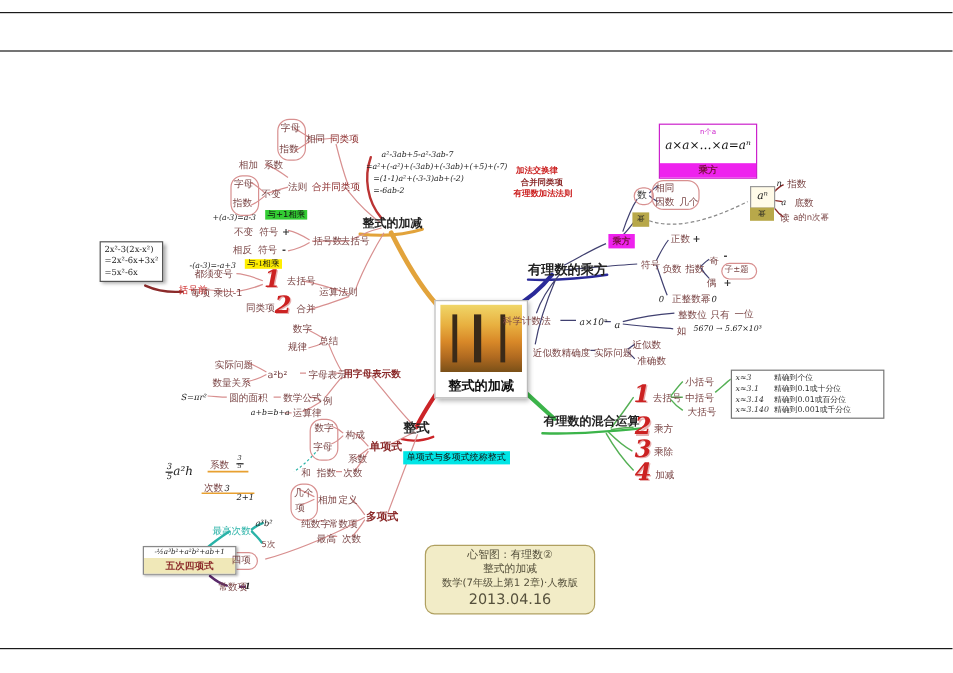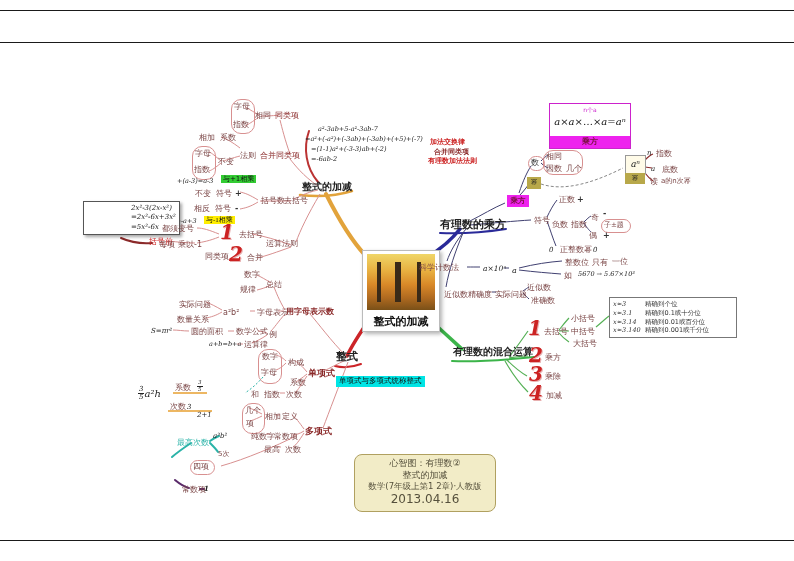--- a/index.html
+++ b/index.html
@@ -21,22 +21,22 @@
           color:#cc2222;font-size:20px;line-height:1;text-shadow:1px 1px 0 #e8b0b0;}
   .hl-green{background:#33cc33;color:#111;padding:0 2px;font-size:7px;}
   .hl-yellow{background:#ffee00;color:#111;padding:0 2px;font-size:7px;font-family:Liberation Serif, serif;}
   .hl-cyan{background:#00e5e5;color:#111;padding:1px 3px;font-size:7.5px;}
   .magenta-box{position:absolute;background:#ee22ee;color:#7a1040;font-weight:bold;
           text-align:center;font-size:7.5px;line-height:12px;}
   .olive{position:absolute;background:#b8a84a;color:#222;text-align:center;font-size:6.5px;line-height:11px;}
   .bubble{position:absolute;border:1px solid #d89090;border-radius:10px;}
   .whitebox{position:absolute;background:#fff;border:1px solid #555;
           box-shadow:2px 2px 3px rgba(0,0,0,.35);padding:2px 3px;}
-  .whitebox .bx{display:block;font-family:"DejaVu Serif",serif;font-style:italic;
-          font-size:7px;color:#222;line-height:1.35;white-space:nowrap;margin-left:44px;}
+  .whitebox .bx{display:block;font-family:"DejaVu Serif",serif;
+          font-size:7px;color:#222;line-height:1.35;white-space:nowrap;}
   .pformula-box{position:absolute;background:#fff;border:1.5px solid #cc22cc;width:80px;height:44px;}
   .pf-brace{display:block;text-align:center;color:#cc22cc;font-size:6px;margin-top:2px;}
   .pf-f{display:block;text-align:center;font-family:"DejaVu Serif",serif;font-style:italic;
           font-size:10px;color:#111;margin-top:1px;}
   .pf-bar{position:absolute;left:0;bottom:0;width:100%;height:12px;background:#ee22ee;
           color:#7a1040;font-weight:bold;font-size:8px;text-align:center;line-height:12px;}
   .anbox{position:absolute;background:#fffbe8;border:1px solid #999;text-align:center;
           font-family:"DejaVu Serif",serif;font-style:italic;font-size:9px;line-height:16px;color:#222;}
   .polybox{position:absolute;background:#fff;border:1px solid #888;width:76px;
           box-shadow:1px 1px 2px rgba(0,0,0,.3);}
@@ -204,20 +204,24 @@
   <div class="lbl" style="left:282px;top:412px">定义</div>
   <div class="lbl" style="left:251px;top:432px">纯数字</div>
   <div class="lbl" style="left:274px;top:432px">常数项</div>
   <div class="lbl" style="left:264px;top:445px">最高</div>
   <div class="lbl" style="left:285px;top:445px">次数</div>
   <div class="lbl node-sub" style="left:305px;top:426px">多项式</div>
 
   <div class="lbl" style="left:177px;top:438px;color:#2ab3a8">最高次数</div>
   <div class="lbl math" style="left:213px;top:432px">a³b²</div>
   <div class="lbl" style="left:218px;top:450px;font-size:7px">5次</div>
+  <div class="polybox" style="left:119px;top:455px">
+    <span class="pf">-½a³b²+a²b²+ab+1</span>
+    <span class="pn">五次四项式</span>
+  </div>
   <div class="lbl" style="left:193px;top:462px">四项</div>
   <div class="lbl" style="left:182px;top:485px">常数项</div>
   <div class="lbl math" style="left:204px;top:485px;font-weight:bold">1</div>
 
   <div class="lbl node-main node-11" style="left:440px;top:219px">有理数的乘方</div>
   <div class="pformula-box" style="left:549px;top:103px">
     <span class="pf-brace">n个a</span>
     <span class="pf-f">a×a×…×a=aⁿ</span>
     <span class="pf-bar">乘方</span>
   </div>
@@ -268,21 +272,21 @@
   <div class="lbl" style="left:571px;top:314px">小括号</div>
   <div class="lbl" style="left:571px;top:327px">中括号</div>
   <div class="lbl" style="left:573px;top:339px">大括号</div>
   <div class="bignum" style="left:529px;top:345px">2</div>
   <div class="lbl" style="left:545px;top:353px">乘方</div>
   <div class="bignum" style="left:529px;top:364px">3</div>
   <div class="lbl" style="left:545px;top:372px">乘除</div>
   <div class="bignum" style="left:529px;top:383px">4</div>
   <div class="lbl" style="left:546px;top:391px">加减</div>
 
-  <div class="tablebox" style="left:609px;top:297px">
+  <div class="tablebox" style="left:609px;top:308px">
     <div class="trow">
         <span class="tc1">x≈3</span>
         <span>精确到个位</span>
       </div>
     <div class="trow">
         <span class="tc1">x≈3.1</span>
         <span>精确到0.1或十分位</span>
       </div>
     <div class="trow">
         <span class="tc1">x≈3.14</span>

